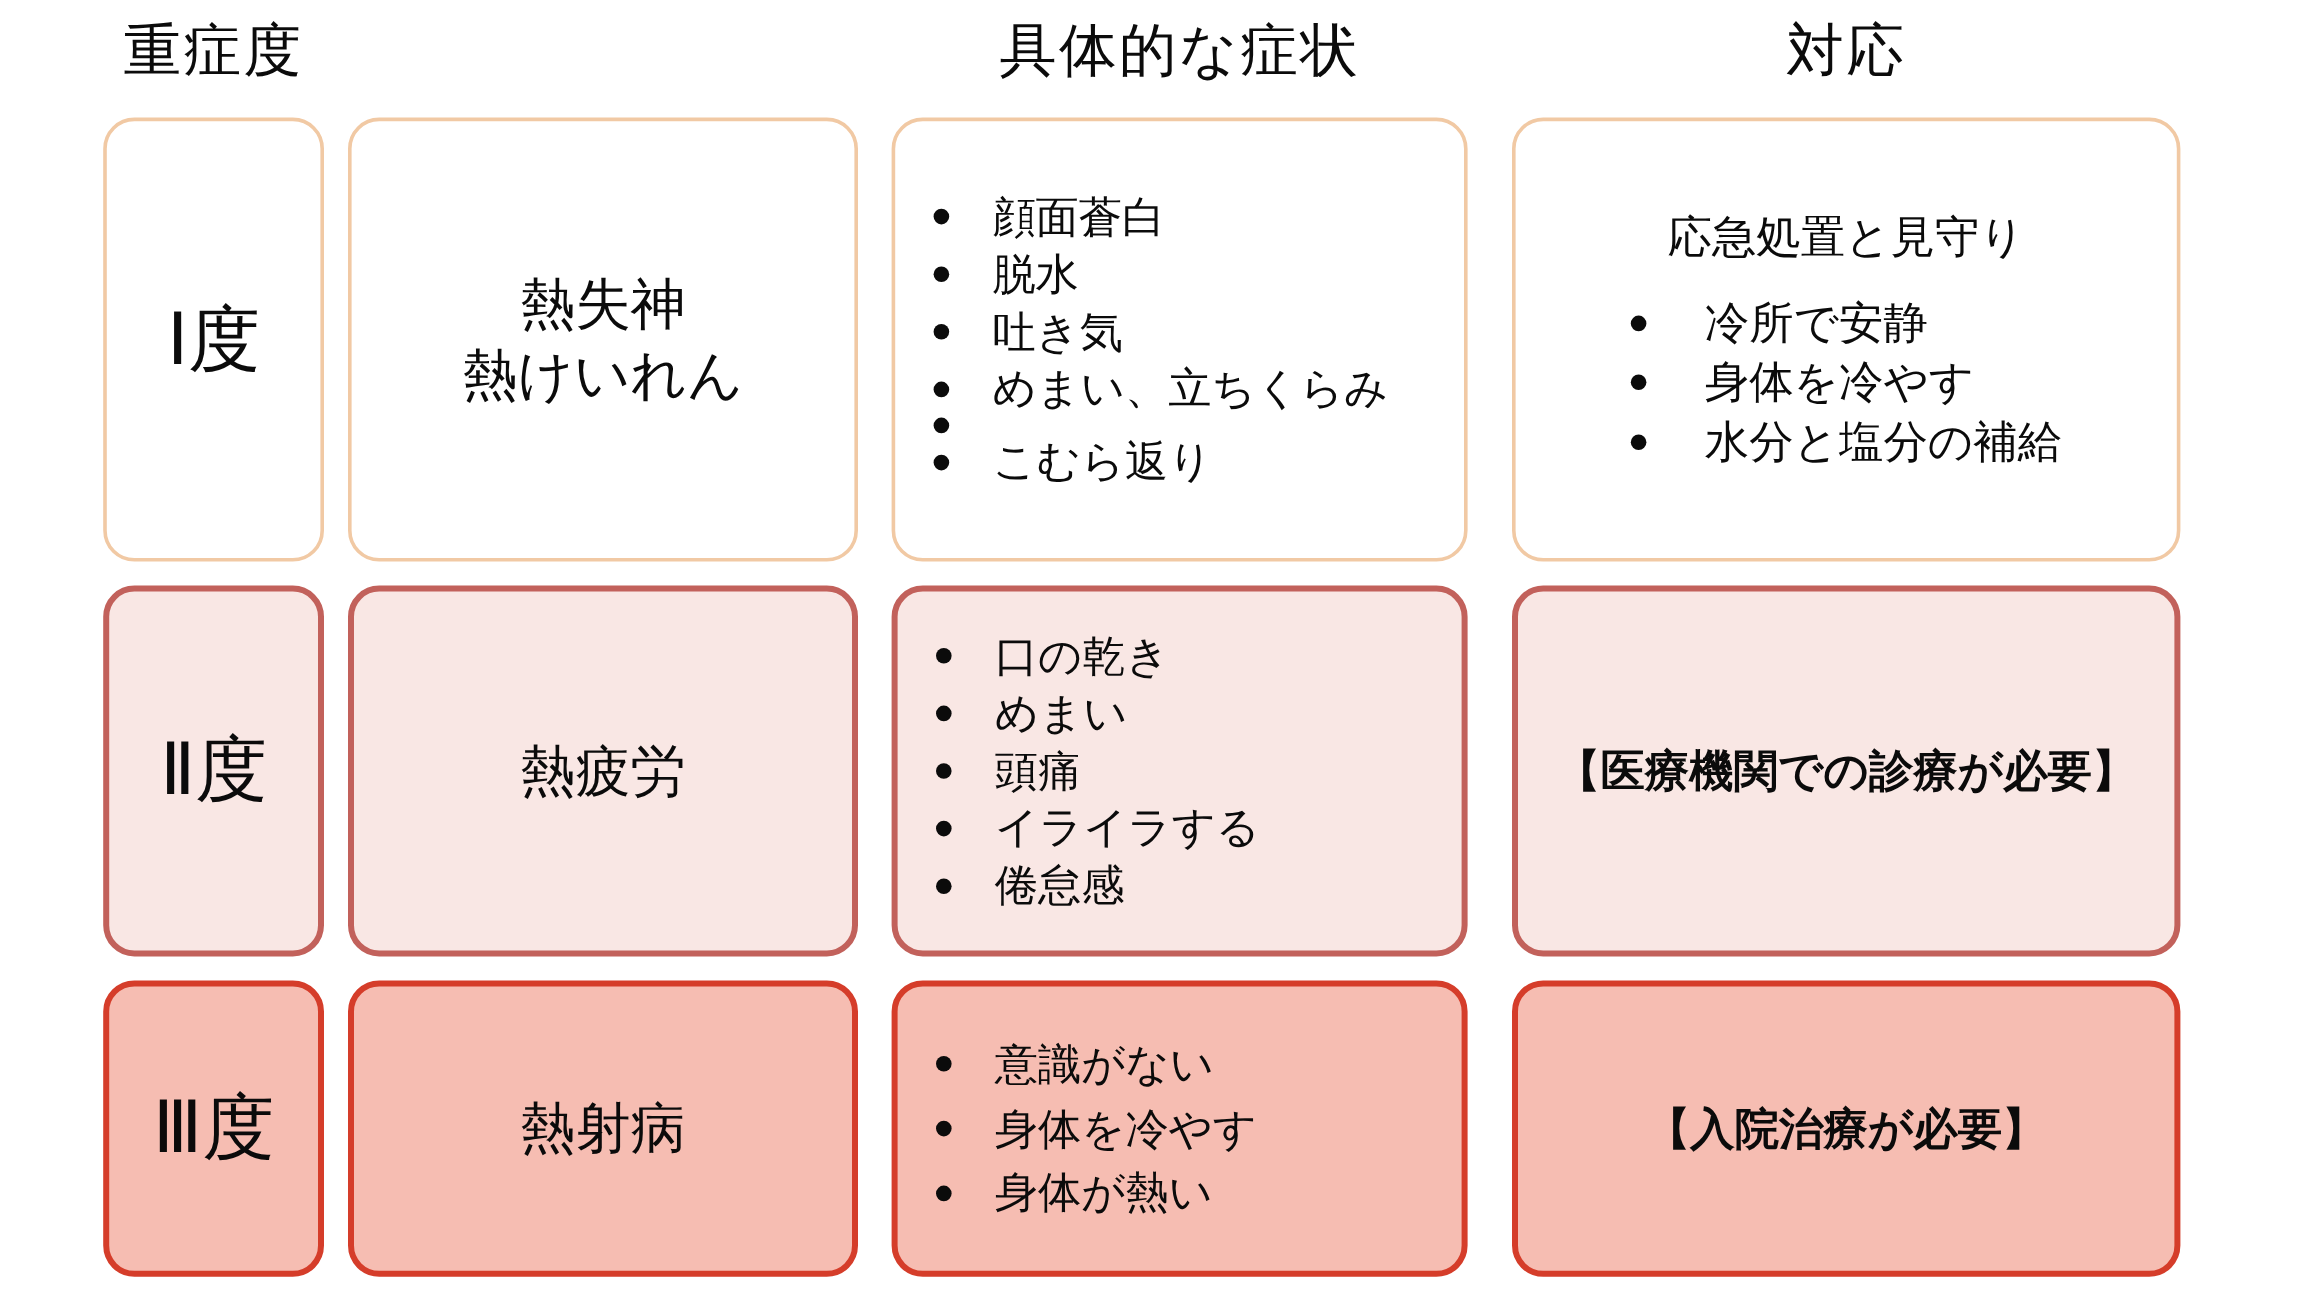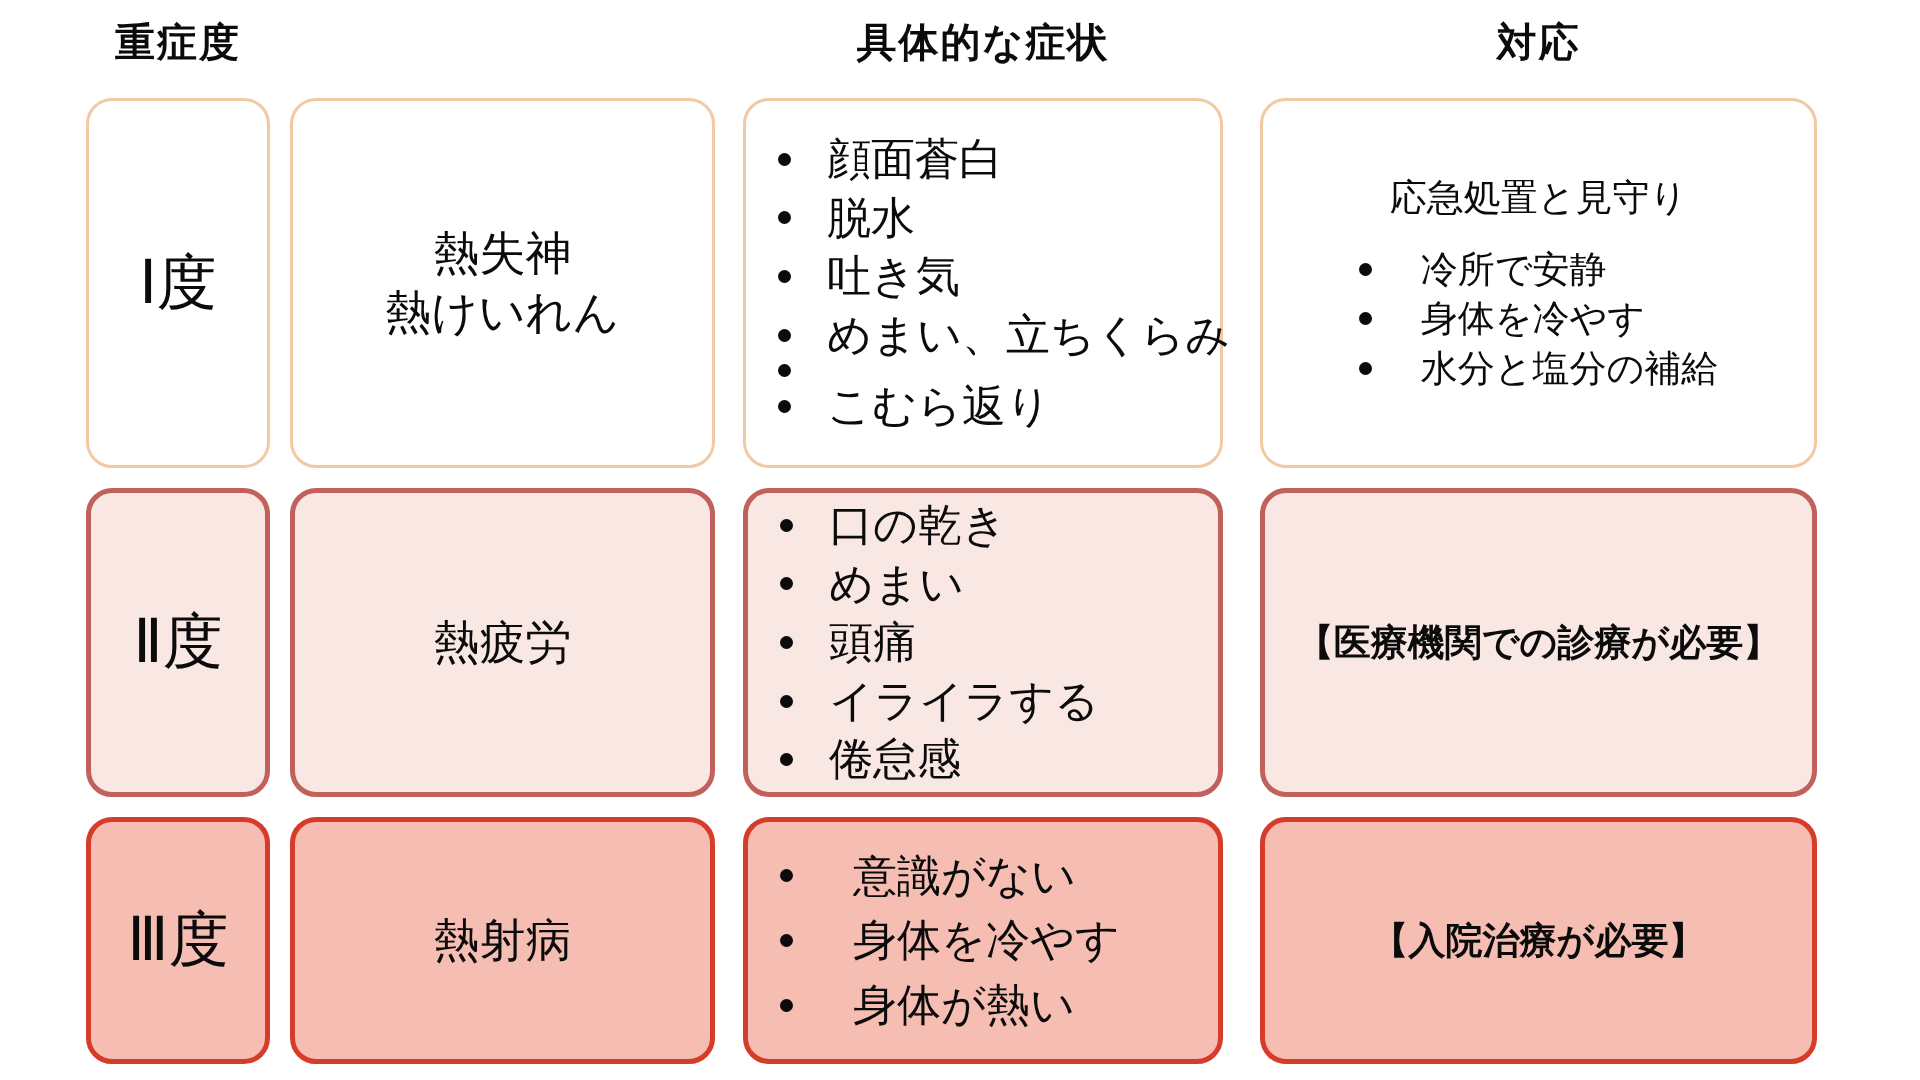--- a/index.html
+++ b/index.html
@@ -17,22 +17,22 @@
     padding: 6px 0 0 86px;
     display: grid;
     grid-template-columns: 184px 20px 425px 28px 480px 37px 557px;
     grid-template-rows: 72px 370px 309px 247px;
     row-gap: 20px;
   }
   .hdr {
     display: flex;
     align-items: center;
     justify-content: center;
-    font-size: 40px;
-    font-weight: bold;
+    font-size: 48px;
+    font-weight: normal;
     letter-spacing: 2px;
     white-space: nowrap;
   }
   .c1 { grid-column: 1; }
   .c2 { grid-column: 3; }
   .c3 { grid-column: 5; }
   .c4 { grid-column: 7; }
 
   .box {
     box-sizing: border-box;
@@ -51,36 +51,36 @@
   .name span { display: block; }
 
   ul.blist {
     list-style: none;
     margin: 0;
     padding: 0;
   }
   ul.blist li {
     display: flex;
     align-items: center;
-    font-size: 44px;
+    font-size: 36px;
     line-height: 1.33;
     white-space: nowrap;
   }
   .dot {
     flex: 0 0 auto;
     width: 13px;
     height: 13px;
     border-radius: 50%;
     background: #0b0b0b;
     margin-right: 36px;
   }
   
   .symbox { align-items: flex-start; }
   .symbox ul.blist { padding-left: 32px; }
-  .r3gap li { margin: 6px 0; gap: 24px; }
+  .r3gap li { margin: 6px 0; }
 
   
   .resp-head { font-size: 37px; margin-bottom: 22px; white-space: nowrap; }
   .respbox ul.blist li { font-size: 37px; gap: 19px; }
   .respbox .dot { margin-right: 30px; }
   .resp-note { font-size: 37px; white-space: nowrap; text-align: center; font-weight: bold; }
 </style>
 </head>
 <body>
 

